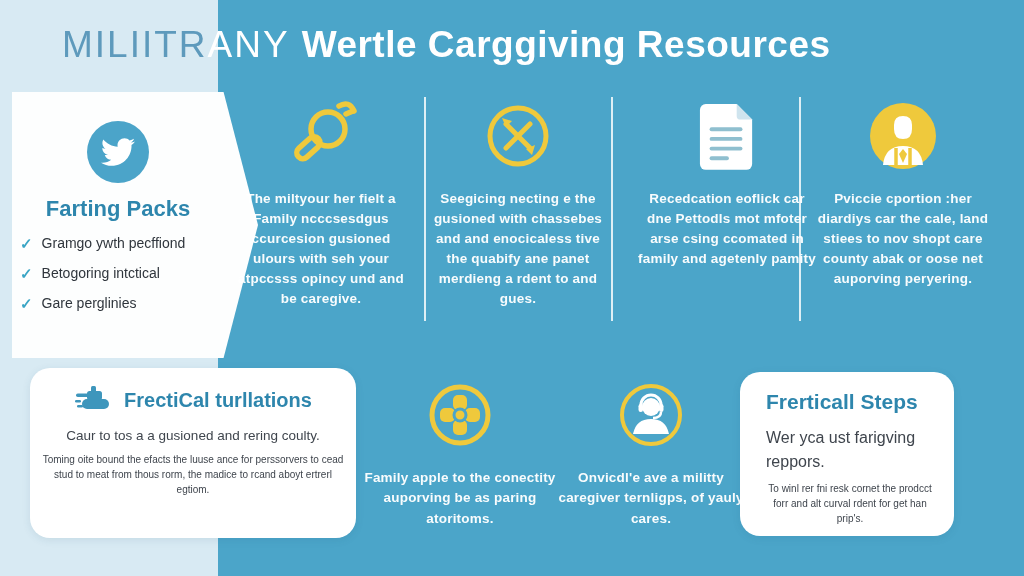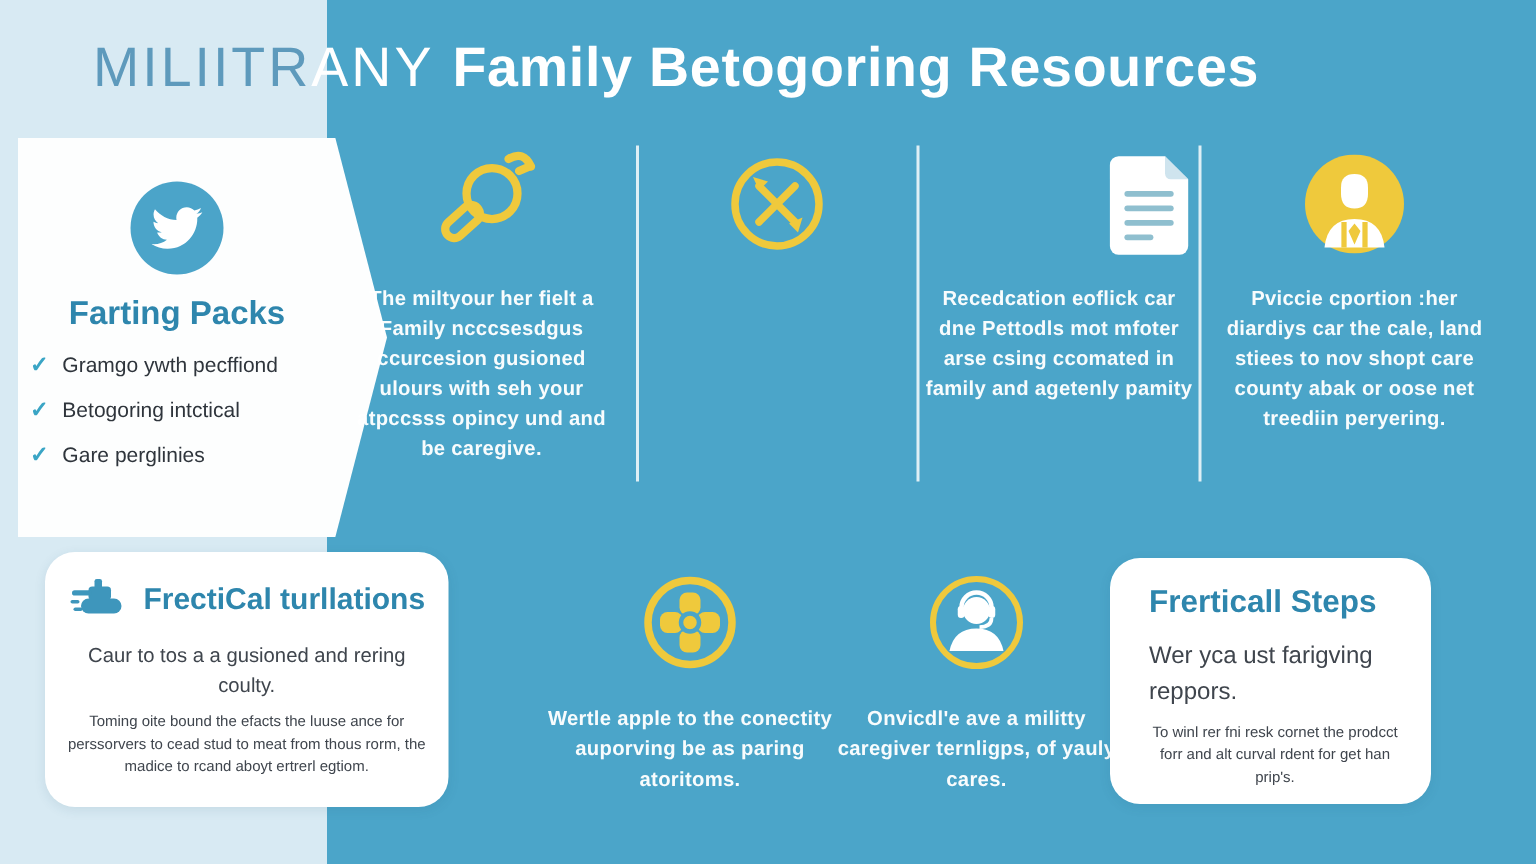--- a/index.html
+++ b/index.html
@@ -28,21 +28,21 @@
   .check-text{color:#2F353C;font-size:14px;line-height:1.25;}
 
   
   .tcol{position:absolute;top:96px;width:180px;display:flex;flex-direction:column;align-items:center;text-align:center;}
   .tcol-icon{height:80px;display:flex;align-items:center;justify-content:center;}
   .tcol p{margin:13px 0 0;font-size:13.5px;line-height:1.48;color:rgba(255,255,255,.96);font-weight:700;letter-spacing:.2px;}
   .vline{position:absolute;top:97px;height:224px;width:2px;background:rgba(255,255,255,.82);}
 
   
   .card{position:absolute;background:#FFFFFF;border-radius:20px;box-shadow:0 2px 8px rgba(30,80,110,.10);}
-  .card-left{left:30px;top:368px;width:269px;height:170px;}
+  .card-left{left:30px;top:368px;width:326px;height:170px;}
   .card-right{left:740px;top:372px;width:214px;height:164px;}
   .hrow{display:flex;align-items:center;justify-content:center;gap:10px;margin-top:15px;}
   .card-heading{font-size:20px;font-weight:700;color:#2E86AD;}
   .card p{color:#3F454D;font-size:10px;line-height:1.5;}
   .card-left p.p1{margin:9px 18px 0;text-align:center;font-size:13.5px;}
   .card-left p.p2{margin:6px 12px 0;text-align:center;}
   .card-right .inner{padding:18px 20px 0 26px;}
   .card-right .card-heading{font-size:21px;}
   .card-right p.p1{margin:12px 0 0;text-align:left;font-size:16px;}
   .card-right p.p2{margin:7px 0 0;text-align:center;}
@@ -50,21 +50,21 @@
   
   .bcol{position:absolute;top:382px;width:200px;display:flex;flex-direction:column;align-items:center;text-align:center;}
   .bcol p{margin:16px 0 0;font-size:13.5px;line-height:1.5;color:rgba(255,255,255,.96);font-weight:700;letter-spacing:.2px;}
 </style>
 </head>
 <body>
 
 <div class="band"></div>
 
 <div class="title">
-  <span class="seg-light">MILIITR</span><span class="seg-white">ANY</span><span class="seg-bold">Family Betogoring Resources</span>
+  <span class="seg-light">MILIITR</span><span class="seg-white">ANY</span><span class="seg-bold">Wertle Carggiving Resources</span>
 </div>
 
 <div class="panel">
   <div class="panel-inner">
     <div class="tw-circle">
       <svg width="34" height="34" viewBox="0 0 24 24" aria-hidden="true">
         <path fill="#FFFFFF" d="M23.95 4.57c-.88.39-1.83.65-2.82.77 1.01-.61 1.79-1.57 2.16-2.72-.95.56-2 .96-3.12 1.19-.9-.96-2.18-1.56-3.59-1.56-2.72 0-4.92 2.2-4.92 4.92 0 .39.04.76.13 1.12-4.09-.2-7.72-2.17-10.15-5.14-.43.72-.67 1.56-.67 2.48 0 1.71.87 3.21 2.19 4.1-.81-.03-1.57-.25-2.23-.62v.06c0 2.39 1.69 4.37 3.95 4.83-.41.11-.85.17-1.3.17-.31 0-.62-.03-.92-.09.63 1.95 2.44 3.38 4.6 3.42-1.68 1.32-3.81 2.1-6.1 2.1-.39 0-.78-.02-1.17-.07 2.19 1.39 4.77 2.21 7.56 2.21 9.05 0 14-7.5 14-13.99 0-.21 0-.42-.02-.63.96-.69 1.8-1.56 2.46-2.55z"></path>
       </svg>
     </div>
     <div class="panel-heading">Farting Packs</div>
@@ -110,23 +110,24 @@
       <g stroke="#EFC93C" stroke-width="5" stroke-linecap="round">
         <path d="M22 22 L46 46"></path>
           <path d="M46 22 L22 46"></path>
       </g>
       <g fill="#EFC93C">
         <path d="M18 16 l10 3 -6 6 z"></path>
         <path d="M51 43 l-3 10 -6 -6 z"></path>
       </g>
     </svg>
   </div>
-</div>
-
-<div class="tcol" style="left:616px;align-items:flex-end;">
+  <p>Seegicing necting e the gusioned with chassebes and and enocicaless tive the quabify ane panet merdieng a rdent to and gues.</p>
+</div>
+
+<div class="tcol" style="left:637px;">
   <div class="tcol-icon">
     <svg width="58" height="72" viewBox="0 0 60 74" aria-hidden="true">
       <path d="M8 4 h32 l16 16 v46 a6 6 0 0 1 -6 6 H8 a6 6 0 0 1 -6 -6 V10 a6 6 0 0 1 6 -6 z" fill="#FFFFFF"></path>
       <path d="M40 4 l16 16 h-12 a4 4 0 0 1 -4 -4 z" fill="#CFE4EE"></path>
       <g stroke="#8FBFCF" stroke-width="4" stroke-linecap="round">
         <path d="M14 30 h30"></path>
           <path d="M14 40 h30"></path>
           <path d="M14 50 h30"></path>
           <path d="M14 60 h16"></path>
       </g>
@@ -143,21 +144,21 @@
         <path d="M24 22 q0 -9 9 -9 q9 0 9 9 v4 q0 10 -9 10 q-9 0 -9 -10 z"></path>
         <path d="M13 62 q2 -19 20 -19 q18 0 20 19 z"></path>
       </g>
       <g stroke="#EFC93C" stroke-width="3.5">
         <path d="M26 45 v17"></path>
           <path d="M40 45 v17"></path>
       </g>
       <path d="M33 46 l-4 5 4 9 4 -9 z" fill="#EFC93C"></path>
     </svg>
   </div>
-  <p>Pviccie cportion :her diardiys car the cale, land stiees to nov shopt care county abak or oose net treediin peryering.</p>
+  <p>Pviccie cportion :her diardiys car the cale, land stiees to nov shopt care county abak or oose net auporving peryering.</p>
 </div>
 
 <div class="card card-left">
   <div class="hrow">
     <span>
       <svg width="40" height="30" viewBox="0 0 40 30" aria-hidden="true">
         <g fill="#3E96BC">
           <rect x="17" y="3" width="5" height="7" rx="1.5"></rect>
           <rect x="13" y="8" width="15" height="9" rx="2.5"></rect>
           <rect x="2" y="10.5" width="13" height="3.5" rx="1.75"></rect>
@@ -179,21 +180,21 @@
       <circle cx="33" cy="33" r="28" fill="none" stroke="#EFC93C" stroke-width="5"></circle>
       <g fill="#EFC93C">
         <rect x="26" y="13" width="14" height="15" rx="5"></rect>
         <rect x="26" y="38" width="14" height="15" rx="5"></rect>
         <rect x="13" y="26" width="15" height="14" rx="5"></rect>
         <rect x="38" y="26" width="15" height="14" rx="5"></rect>
       </g>
       <circle cx="33" cy="33" r="6" fill="#EFC93C" stroke="#4BA5C9" stroke-width="3"></circle>
     </svg>
   </div>
-  <p>Wertle apple to the conectity auporving be as paring atoritoms.</p>
+  <p>Family apple to the conectity auporving be as paring atoritoms.</p>
 </div>
 
 <div class="bcol" style="left:551px;">
   <div>
     <svg width="66" height="66" viewBox="0 0 66 66" aria-hidden="true">
       <circle cx="33" cy="33" r="29" fill="none" stroke="#EFC93C" stroke-width="4"></circle>
       <g fill="#FFFFFF">
         <circle cx="33" cy="25" r="9"></circle>
         <path d="M15 52 q3 -15 18 -15 q15 0 18 15 z"></path>
         <rect x="20.5" y="22" width="4.5" height="8" rx="2.2"></rect>

